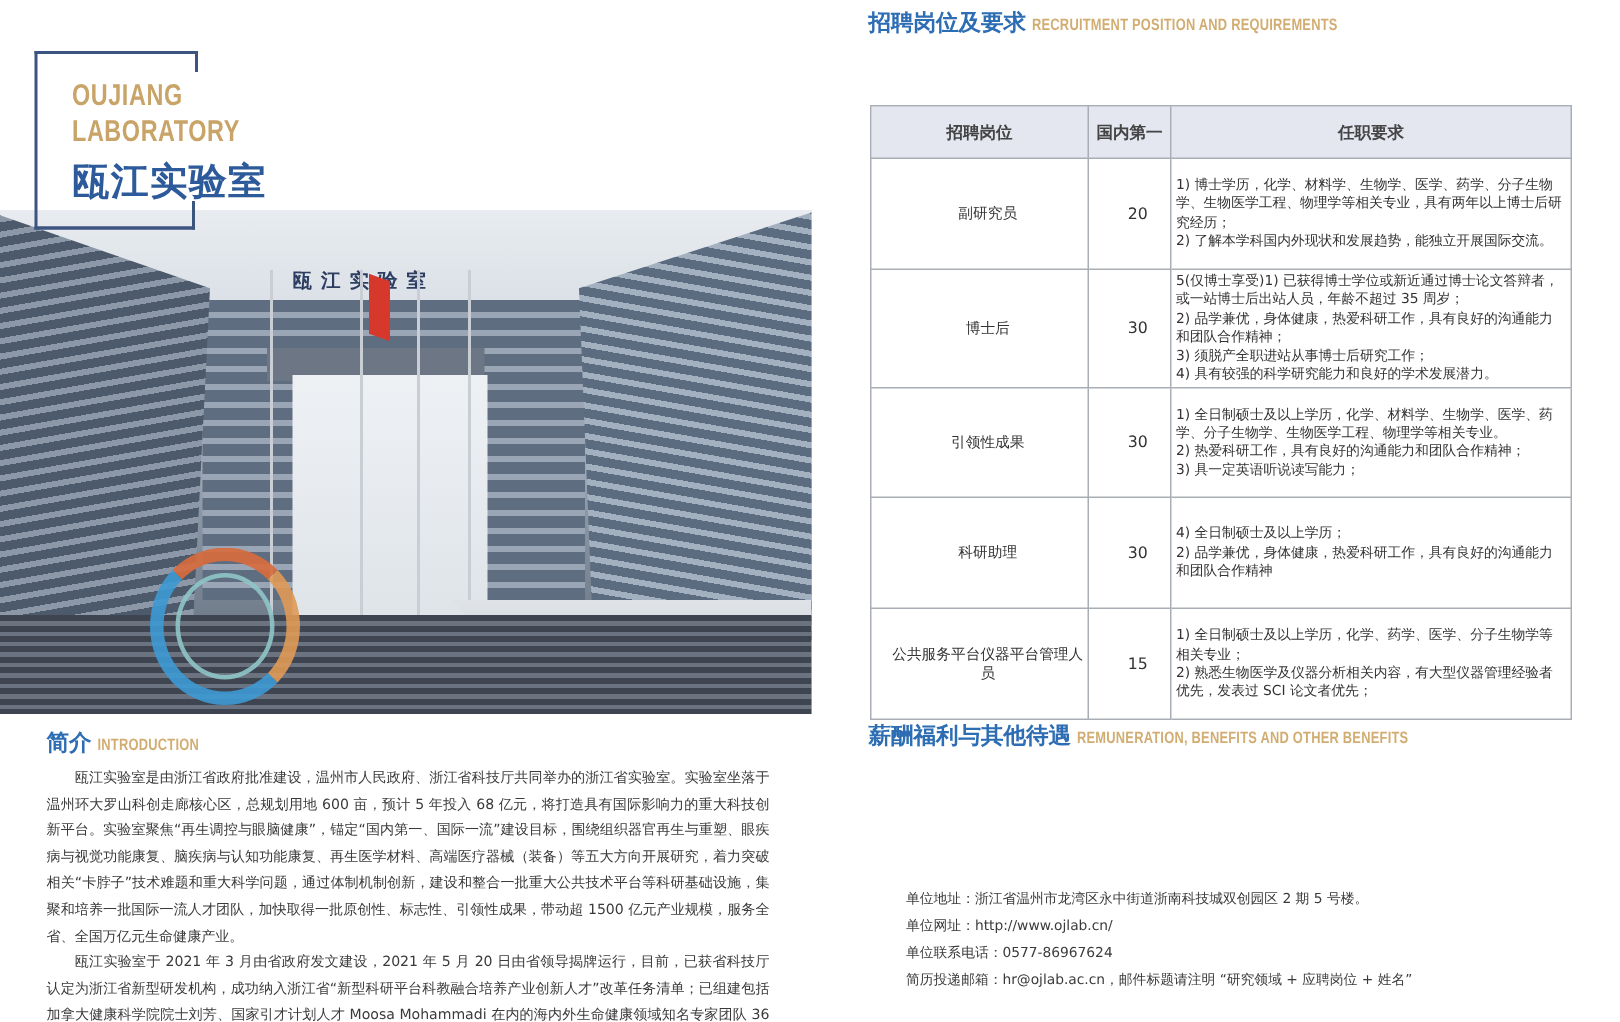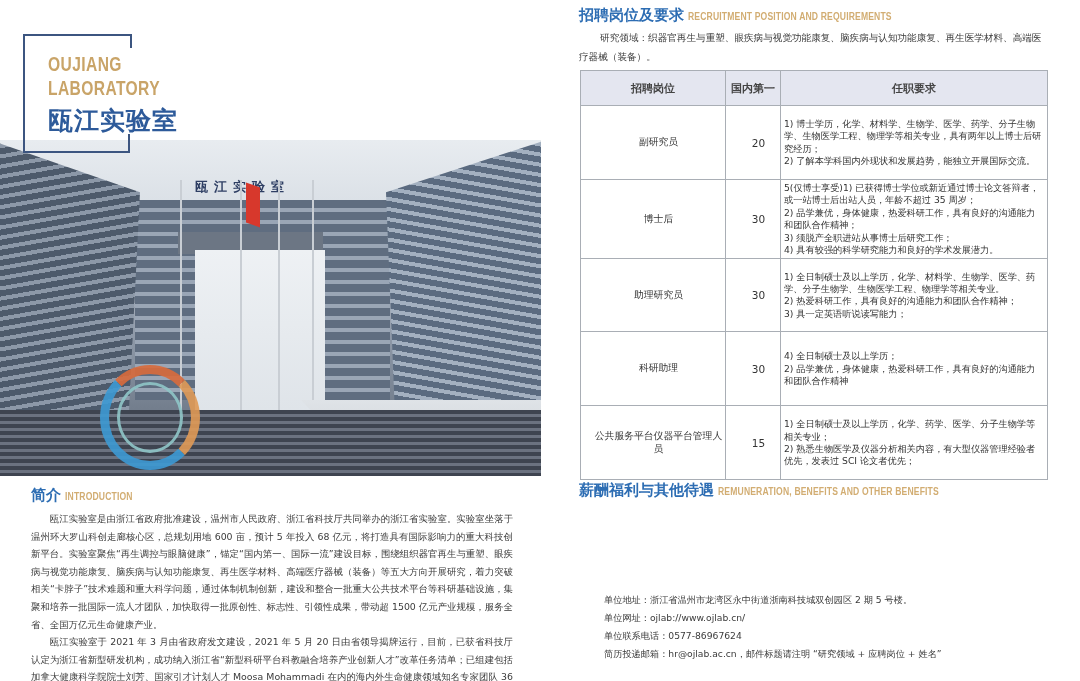--- a/index.html
+++ b/index.html
@@ -112,21 +112,20 @@
     <p>瓯江实验室是由浙江省政府批准建设，温州市人民政府、浙江省科技厅共同举办的浙江省实验室。实验室坐落于温州环大罗山科创走廊核心区，总规划用地 600 亩，预计 5 年投入 68 亿元，将打造具有国际影响力的重大科技创新平台。实验室聚焦“再生调控与眼脑健康”，锚定“国内第一、国际一流”建设目标，围绕组织器官再生与重塑、眼疾病与视觉功能康复、脑疾病与认知功能康复、再生医学材料、高端医疗器械（装备）等五大方向开展研究，着力突破相关“卡脖子”技术难题和重大科学问题，通过体制机制创新，建设和整合一批重大公共技术平台等科研基础设施，集聚和培养一批国际一流人才团队，加快取得一批原创性、标志性、引领性成果，带动超 1500 亿元产业规模，服务全省、全国万亿元生命健康产业。</p>
     <p>瓯江实验室于 2021 年 3 月由省政府发文建设，2021 年 5 月 20 日由省领导揭牌运行，目前，已获省科技厅认定为浙江省新型研发机构，成功纳入浙江省“新型科研平台科教融合培养产业创新人才”改革任务清单；已组建包括加拿大健康科学院院士刘芳、国家引才计划人才 Moosa Mohammadi 在内的海内外生命健康领域知名专家团队 36 个，其中院士 8 位，共汇聚高层次人才 350 余人。</p>
   </div>
 </div>
 
 <div class="right-page">
   <div class="section-head recruit-head">
     <span class="cn">招聘岗位及要求</span>
     <span class="en">RECRUITMENT POSITION AND REQUIREMENTS</span>
   </div>
-  <div class="field-text">研究领域：织器官再生与重塑、眼疾病与视觉功能康复、脑疾病与认知功能康复、再生医学材料、高端医疗器械（装备）。</div>
 
   <table class="job-table">
     <thead>
       <tr>
         <th>招聘岗位</th>
         <th>国内第一</th>
         <th>任职要求</th>
       </tr>
     </thead>
     <tbody>
@@ -142,21 +141,21 @@
         <td class="pos">博士后</td>
         <td class="num">30</td>
         <td class="req">
           <div>5(仅博士享受)1) 已获得博士学位或新近通过博士论文答辩者，或一站博士后出站人员，年龄不超过 35 周岁；</div>
           <div>2) 品学兼优，身体健康，热爱科研工作，具有良好的沟通能力和团队合作精神；</div>
           <div>3) 须脱产全职进站从事博士后研究工作；</div>
           <div>4) 具有较强的科学研究能力和良好的学术发展潜力。</div>
         </td>
       </tr>
       <tr style="height:73px">
-        <td class="pos">助理研究员</td>
+        <td class="pos">引领性成果</td>
         <td class="num">30</td>
         <td class="req">
           <div>1) 全日制硕士及以上学历，化学、材料学、生物学、医学、药学、分子生物学、生物医学工程、物理学等相关专业。</div>
           <div>2) 热爱科研工作，具有良好的沟通能力和团队合作精神；</div>
           <div>3) 具一定英语听说读写能力；</div>
         </td>
       </tr>
       <tr style="height:74px">
         <td class="pos">科研助理</td>
         <td class="num">30</td>
@@ -177,21 +176,21 @@
   </table>
 
   <div class="section-head benefit-head">
     <span class="cn">薪酬福利与其他待遇</span>
     <span class="en">REMUNERATION, BENEFITS AND OTHER BENEFITS</span>
   </div>
 
   <div class="contact-body">
     <div>单位地址：浙江省温州市龙湾区永中街道浙南科技城双创园区 2 期 5 号楼。</div>
     <div>
-      <span>单位网址：</span><span>ojlab://www.ojlab.cn/</span>
+      <span>单位网址：</span><span>http://www.ojlab.cn/</span>
     </div>
     <div>
       <span>单位联系电话：</span><span>0577-86967624</span>
     </div>
     <div>
       <span>简历投递邮箱：</span><span>hr@ojlab.ac.cn</span><span>，邮件标题请注明 “研究领域 + 应聘岗位 + 姓名”</span>
     </div>
   </div>
 </div>
 

